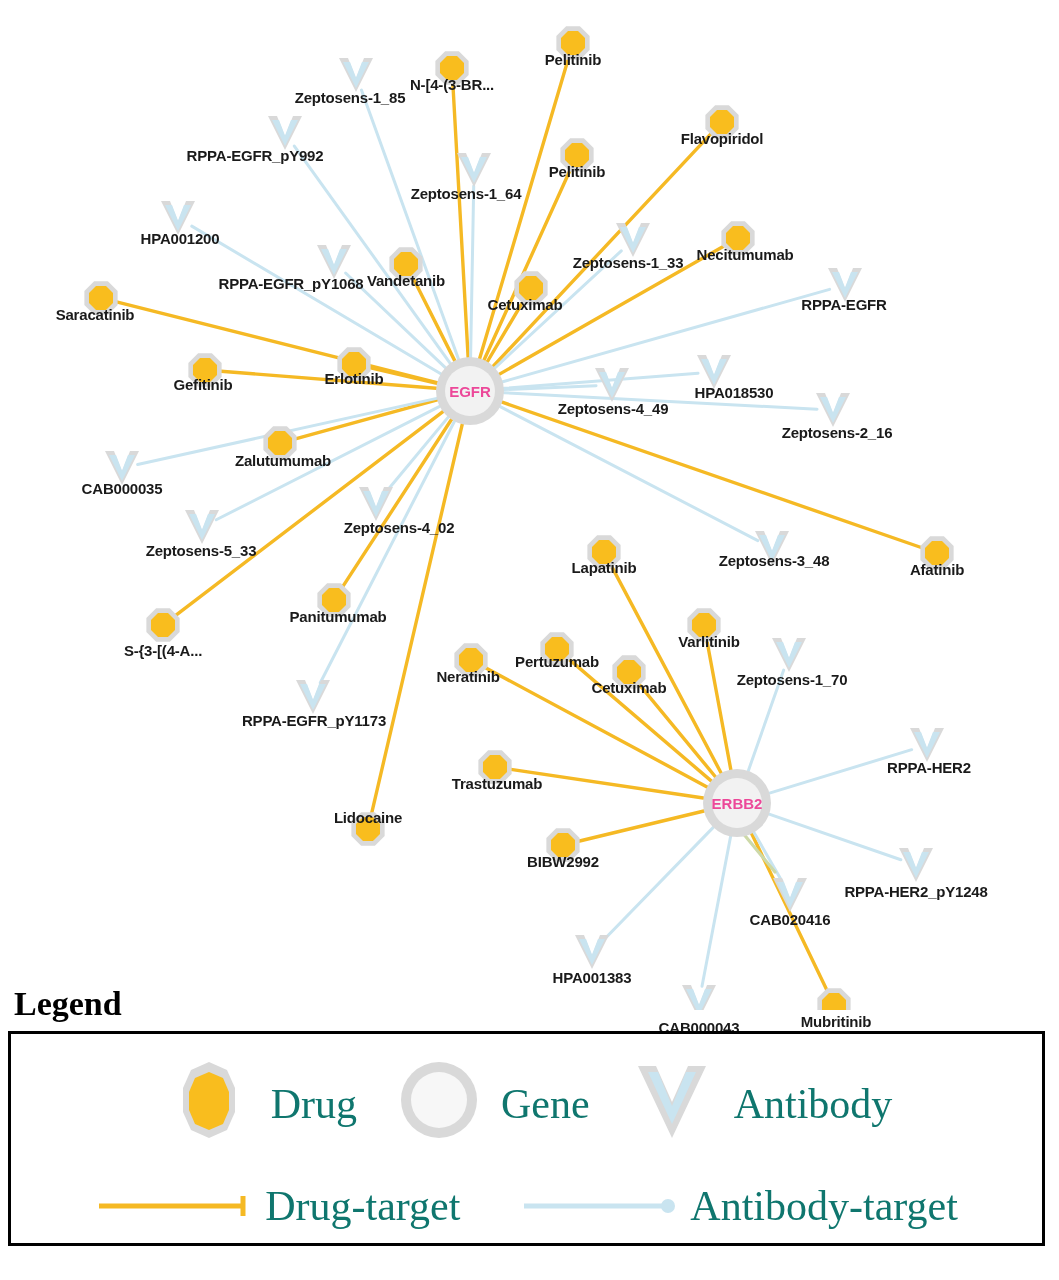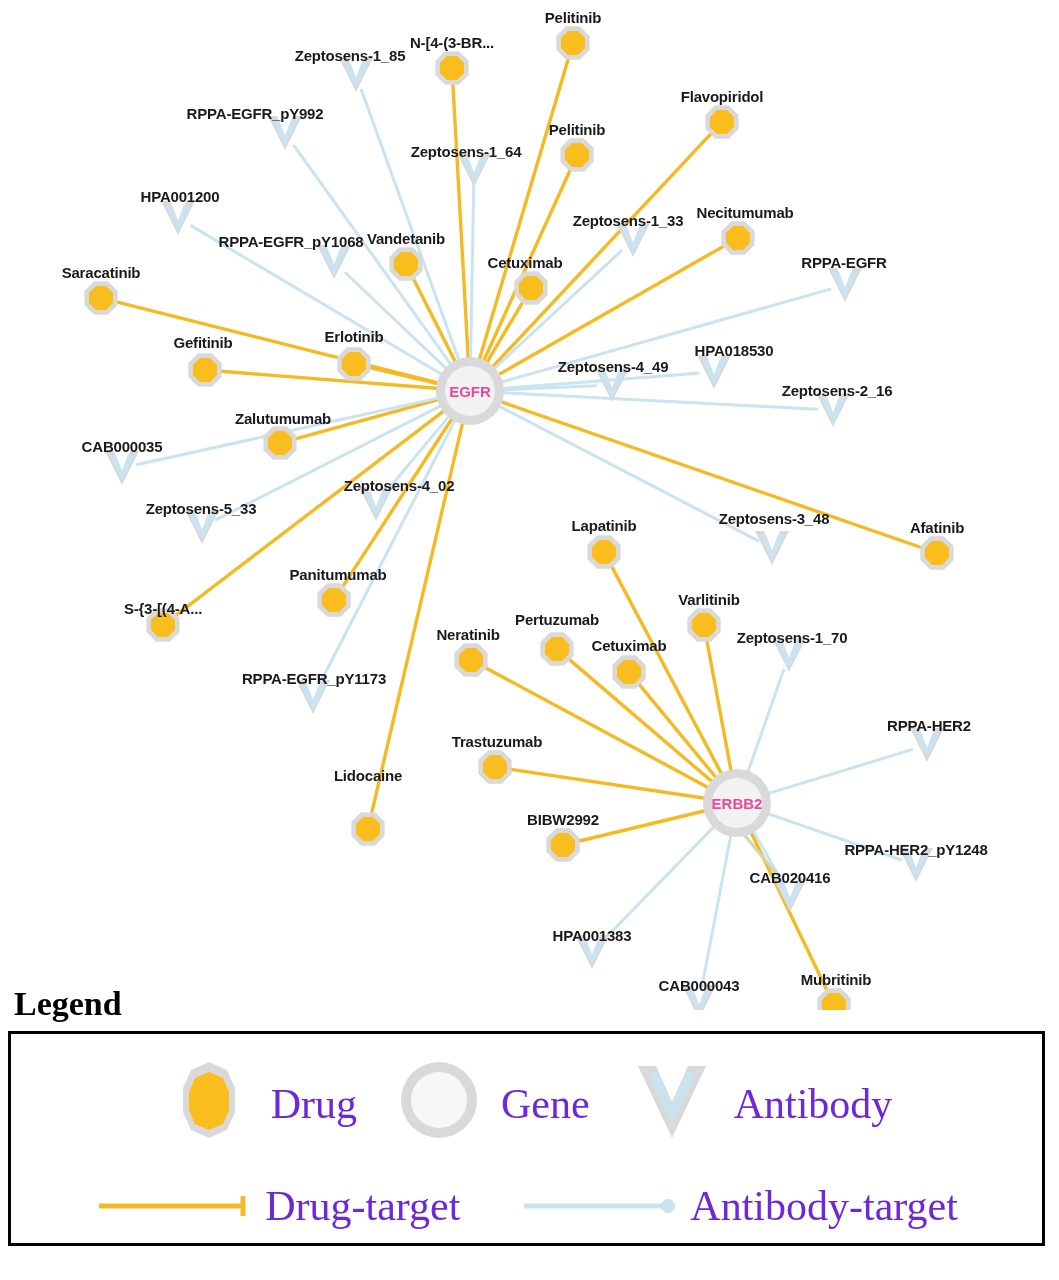--- a/index.html
+++ b/index.html
@@ -23,20 +23,21 @@
   }
   .node-label {
     position: absolute;
     font-family: "Liberation Sans", sans-serif;
     font-size: 15px;
     font-weight: bold;
     color: #1a1a1a;
     white-space: nowrap;
     transform: translate(-50%, -100%);
     letter-spacing: -0.2px;
+    margin-top: 42px;
   }
   .gene-label {
     position: absolute;
     font-family: "Liberation Sans", sans-serif;
     font-size: 15px;
     font-weight: bold;
     color: #ec4899;
     white-space: nowrap;
     transform: translate(-50%, -50%);
   }
@@ -72,21 +73,21 @@
     gap: 34px;
   }
   .legend-item {
     display: flex;
     align-items: center;
     gap: 14px;
   }
   .legend-text {
     font-family: "Liberation Serif", serif;
     font-size: 42px;
-    color: #6d28d9;
+    color: #0f766e;
   }
   .legend-row2 {
     position: absolute;
     top: 148px;
     left: 0;
     width: 100%;
     display: flex;
     align-items: center;
     justify-content: center;
     gap: 60px;
@@ -337,21 +338,21 @@
       </g>
     </svg>
   <div id="labels">
       <div class="node-label" style="left: 573px; top: 26px;">Pelitinib</div>
       <div class="node-label" style="left: 452px; top: 51px;">N-[4-(3-BR...</div>
       <div class="node-label" style="left: 722px; top: 105px;">Flavopiridol</div>
       <div class="node-label" style="left: 577px; top: 138px;">Pelitinib</div>
       <div class="node-label" style="left: 745px; top: 221px;">Necitumumab</div>
       <div class="node-label" style="left: 406px; top: 247px;">Vandetanib</div>
       <div class="node-label" style="left: 525px; top: 271px;">Cetuximab</div>
-      <div class="node-label" style="left: 101px; top: 281px; text-align: right;">Saracatinib</div>
+      <div class="node-label" style="left: 95px; top: 281px; text-align: right;">Saracatinib</div>
       <div class="node-label" style="left: 203px; top: 351px;">Gefitinib</div>
       <div class="node-label" style="left: 354px; top: 345px;">Erlotinib</div>
       <div class="node-label" style="left: 283px; top: 427px;">Zalutumumab</div>
       <div class="node-label" style="left: 937px; top: 536px;">Afatinib</div>
       <div class="node-label" style="left: 604px; top: 534px;">Lapatinib</div>
       <div class="node-label" style="left: 338px; top: 583px;">Panitumumab</div>
       <div class="node-label" style="left: 163px; top: 617px;">S-{3-[(4-A...</div>
       <div class="node-label" style="left: 709px; top: 608px;">Varlitinib</div>
       <div class="node-label" style="left: 468px; top: 643px;">Neratinib</div>
       <div class="node-label" style="left: 557px; top: 628px;">Pertuzumab</div>

